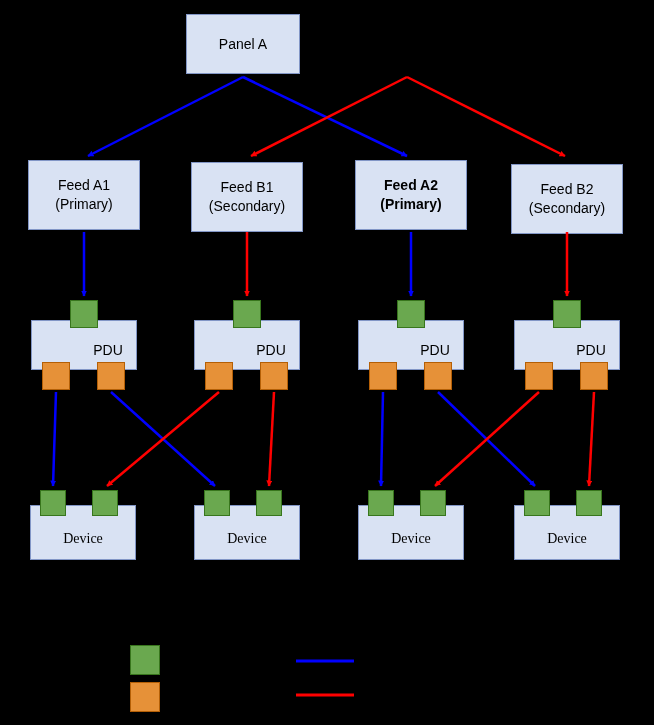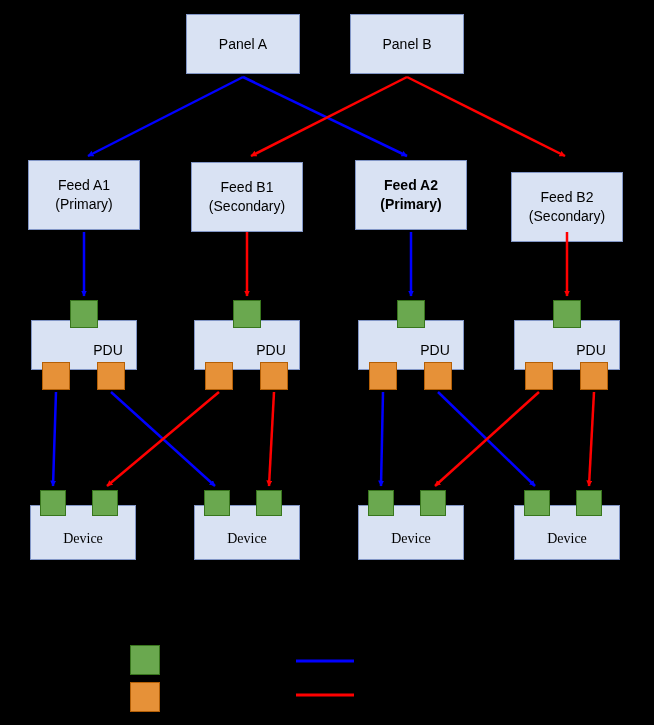--- a/index.html
+++ b/index.html
@@ -59,37 +59,34 @@
   }
 </style>
 </head>
 <body>
 
 <div id="canvas">
 
   <div class="box" style="left:186px; top:14px; width:114px; height:60px;">
     <span>Panel A</span>
   </div>
-  <div class="box" style="left:350px; top:14px; width:114px; height:60px;">
-    <span>Panel B</span>
-  </div>
 
   <div class="box" style="left:28px; top:160px; width:112px; height:70px;">
     <span>Feed A1</span>
     <span>(Primary)</span>
   </div>
   <div class="box" style="left:191px; top:162px; width:112px; height:70px;">
     <span>Feed B1</span>
     <span>(Secondary)</span>
   </div>
   <div class="box" style="left:355px; top:160px; width:112px; height:70px;font-weight:bold;">
     <span>Feed A2</span>
     <span>(Primary)</span>
   </div>
-  <div class="box" style="left:511px; top:172px; width:112px; height:70px;">
+  <div class="box" style="left:511px; top:164px; width:112px; height:70px;">
     <span>Feed B2</span>
     <span>(Secondary)</span>
   </div>
 
   <div class="box" style="left:31px; top:320px; width:106px; height:50px;">
     <span class="pdu-label">PDU</span>
   </div>
   <div class="box" style="left:194px; top:320px; width:106px; height:50px;">
     <span class="pdu-label">PDU</span>
   </div>

